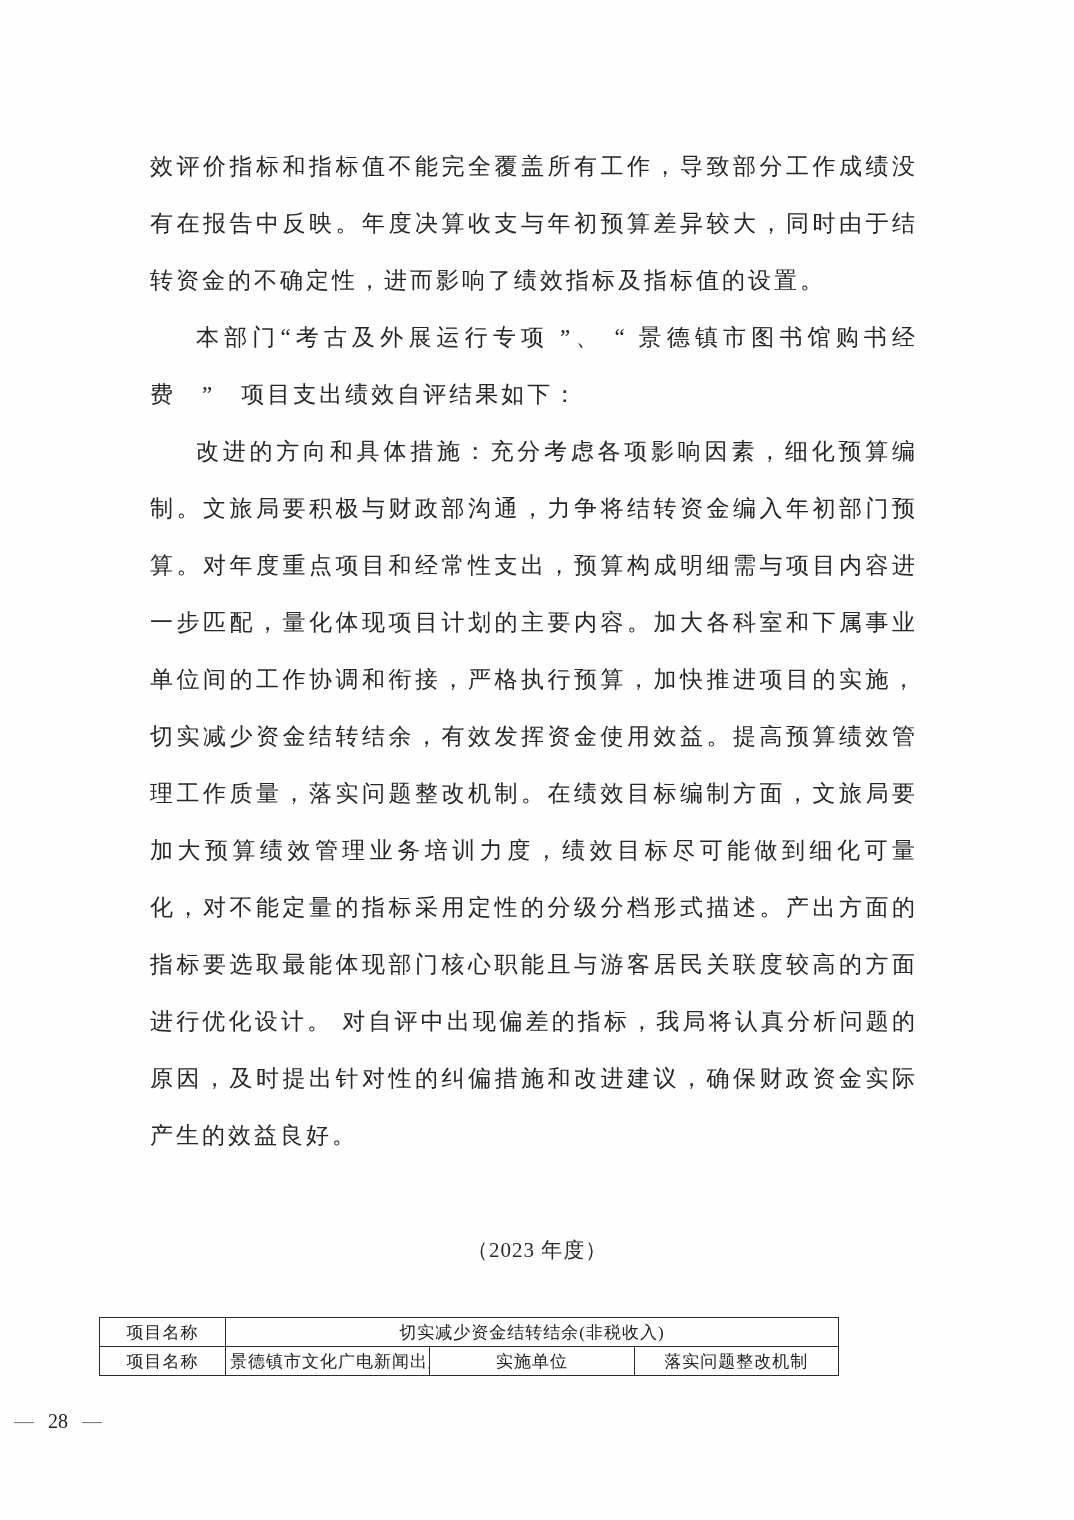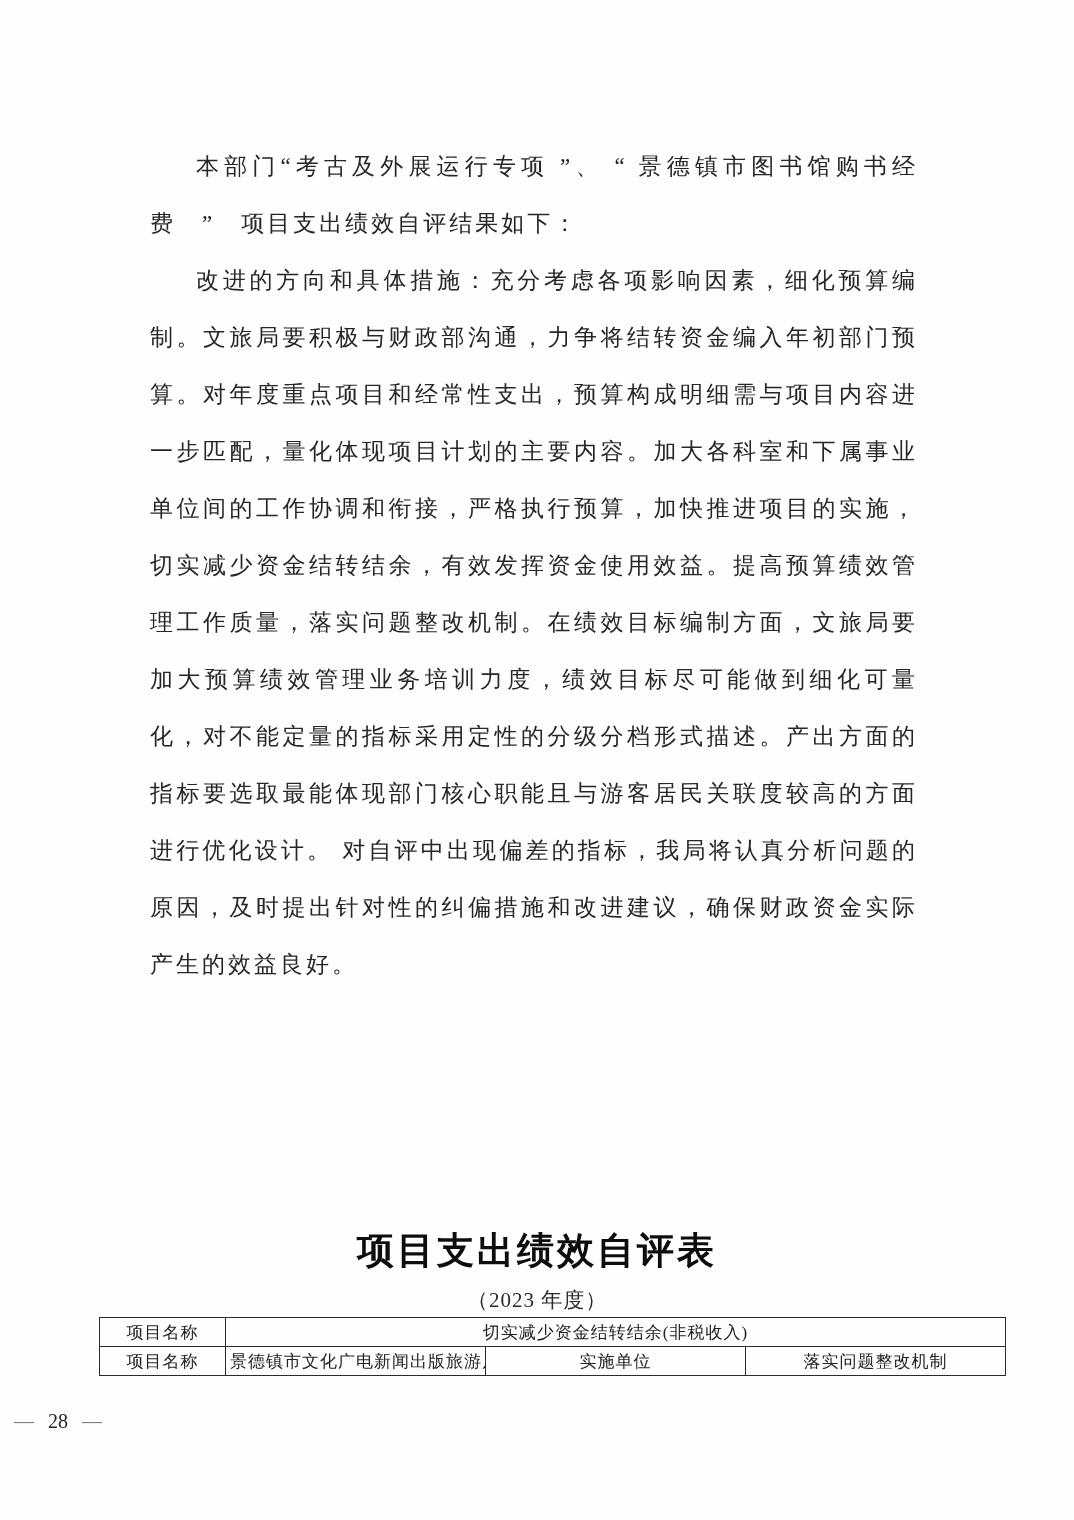--- a/index.html
+++ b/index.html
@@ -50,21 +50,21 @@
   .table-subtitle {
     margin-top: 10px;
     font-size: 21px;
     letter-spacing: 1px;
     color: #2a2a2a;
   }
   .eval-table {
     position: absolute;
     top: 1317px;
     left: 99px;
-    width: 907px;
+    width: 740px;
     border-collapse: collapse;
     table-layout: fixed;
   }
   .eval-table td {
     border: 1.6px solid #2b2b2b;
     height: 28px;
     padding: 0 4px;
     text-align: center;
     vertical-align: middle;
     font-size: 17px;
@@ -92,26 +92,26 @@
     letter-spacing: 0;
   }
   .page-number { color: #1f1f1f; }
 </style>
 </head>
 <body>
 
 <div class="page">
 
   <div class="body-text">
+    <p class="para">效评价指标和指标值不能完全覆盖所有工作，导致部分工作成绩没有在报告中反映。年度决算收支与年初预算差异较大，同时由于结转资金的不确定性，进而影响了绩效指标及指标值的设置。</p>
     <p class="para indent">本部门“考古及外展运行专项 ”、 “ 景德镇市图书馆购书经费　”　项目支出绩效自评结果如下：</p>
     <p class="para indent">改进的方向和具体措施：充分考虑各项影响因素，细化预算编制。文旅局要积极与财政部沟通，力争将结转资金编入年初部门预算。对年度重点项目和经常性支出，预算构成明细需与项目内容进一步匹配，量化体现项目计划的主要内容。加大各科室和下属事业单位间的工作协调和衔接，严格执行预算，加快推进项目的实施，切实减少资金结转结余，有效发挥资金使用效益。提高预算绩效管理工作质量，落实问题整改机制。在绩效目标编制方面，文旅局要加大预算绩效管理业务培训力度，绩效目标尽可能做到细化可量化，对不能定量的指标采用定性的分级分档形式描述。产出方面的指标要选取最能体现部门核心职能且与游客居民关联度较高的方面进行优化设计。 对自评中出现偏差的指标，我局将认真分析问题的原因，及时提出针对性的纠偏措施和改进建议，确保财政资金实际产生的效益良好。</p>
   </div>
 
   <div class="title-block">
-    <h1 class="table-title">项目支出绩效自评表</h1>
     <div class="table-subtitle">（2023 年度）</div>
   </div>
 
   <table class="eval-table">
     <tbody>
         <tr>
       <td class="col-label">项目名称</td>
       <td colspan="3">切实减少资金结转结余(非税收入)</td>
     </tr>
     <tr>

